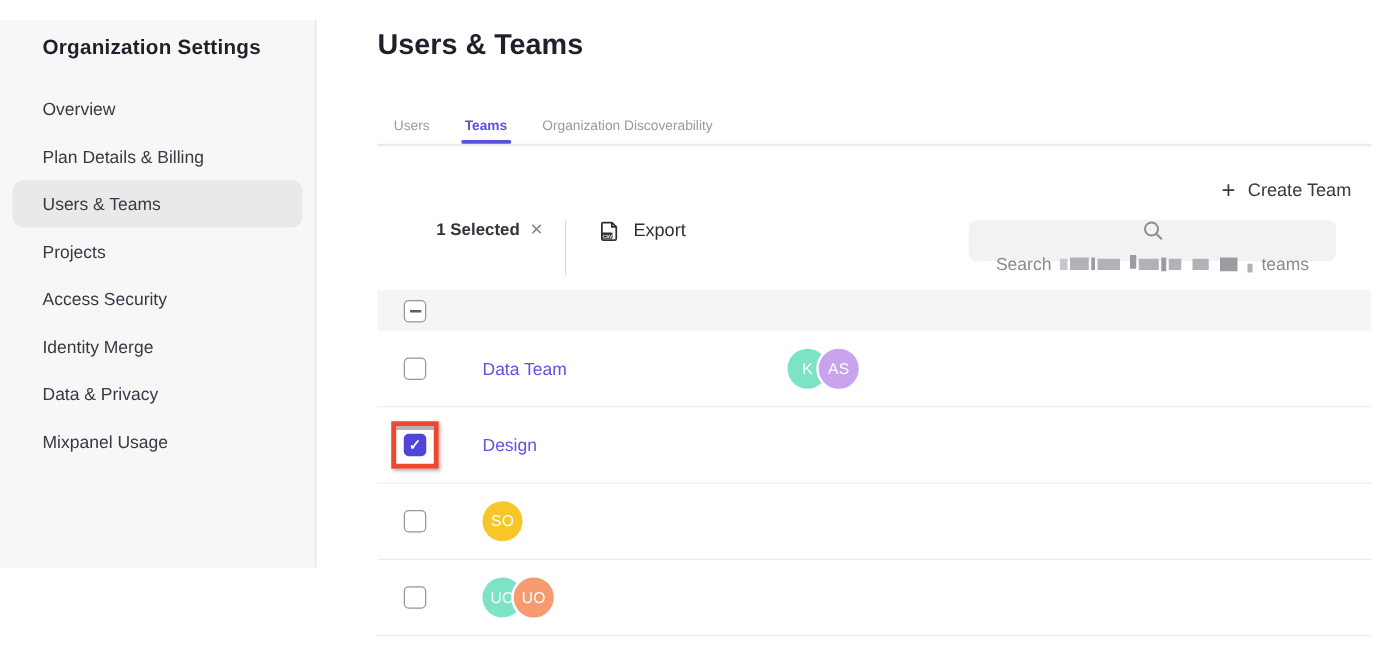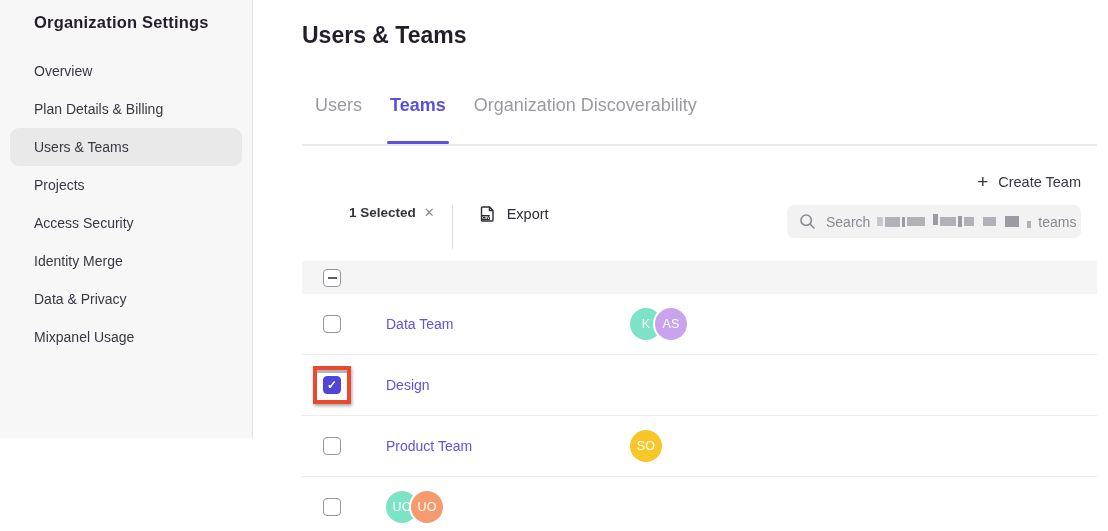--- a/index.html
+++ b/index.html
@@ -6,43 +6,43 @@
   html, body {
     width: 1108px; height: 531px; overflow: hidden;
     background: #ffffff;
     font-family: "Liberation Sans", sans-serif;
     color: #2c2733;
   }
   .app { position: relative; width: 1108px; height: 531px; }
 
   
   .sidebar {
-    position: absolute; left: 0; top: 0; width: 253px; height: 438px;
+    position: absolute; left: 0; top: 16px; width: 253px; height: 438px;
     background: #f7f7f8; border-right: 1px solid #e4e4e6;
   }
   .sidebar-title {
     margin: 13px 0 0 34px; font-size: 16.5px; font-weight: 700;
     color: #241e2b; letter-spacing: .2px;
   }
   .side-nav { margin-top: 20px; }
   .side-item {
     height: 38px; display: flex; align-items: center;
     margin: 0 10px; padding-left: 24px; border-radius: 9px;
     font-size: 14px; color: #3b3742; cursor: pointer;
   }
   .side-item.selected { background: #e9e9ea; }
 
   
   .main { position: absolute; left: 253px; top: 0; width: 855px; height: 531px; }
   .page-title { margin: 22px 0 0 49px; font-size: 23px; font-weight: 700; color: #241e2b; }
 
   .tabs { display: flex; gap: 28px; margin: 46px 0 0 49px; }
   .tab {
-    position: relative; font-size: 18px; color: #9b99a1;
-    padding-bottom: 28px; cursor: pointer; white-space: nowrap;
+    position: relative; font-size: 11px; color: #9b99a1;
+    padding-bottom: 8px; cursor: pointer; white-space: nowrap;
   }
   .tab:first-child { margin-left: 13px; }
   .tab.selected { color: var(--accent); font-weight: 600; }
   .tab.selected::after {
     content: ""; position: absolute; left: -3px; right: -3px; bottom: 0;
     height: 3px; background: var(--accent); border-radius: 2px;
   }
   .tabs-divider { height: 2px; background: #eaeaec; margin: 0 11px 0 49px; }
 
   .create-row { display: flex; justify-content: flex-end; margin: 28px 27px 0 0; }
@@ -68,23 +68,23 @@
   }
   .delete-wrap { margin-left: 30px; padding: 6px 12px; display: flex; }
   .tool-btn {
     display: flex; align-items: center; gap: 11px; border: none; background: none;
     font-family: inherit; font-size: 14.5px; font-weight: 500; color: #2f2c36; cursor: pointer;
     white-space: nowrap;
   }
   .export-btn { margin-left: 26px; }
 
   .search {
-    margin-left: auto; margin-right: 16px; width: 294px; height: 33px;
+    margin-left: auto; margin-right: 28px; width: 294px; height: 33px;
     background: #f2f2f3; border-radius: 7px;
-    display: flex; align-items: center; padding: 0 12px; gap: 10px; cursor: text;
+    display: flex; align-items: center; padding: 0 12px; gap: 10px; cursor: text; flex-direction: column;
   }
   .search-text { display: flex; align-items: center; gap: 3px; font-size: 14px; color: #8b8892; white-space: nowrap; }
   .px-blocks { display: inline-flex; align-items: center; gap: 2px; margin: 0 4px; filter: blur(.4px); }
   .px { display: inline-block; background: #b3b1b7; }
   .px.lt { background: #c9c7cd; }
   .px.dk { background: #9d9ba2; }
 
   
   .table { margin: 12px 11px 0 49px; }
   .thead { height: 33px; background: #f5f5f6; display: flex; align-items: center; }
@@ -256,23 +256,20 @@
       <a class="name-link">Design</a>
     </div>
     <div class="cell-avatars"></div>
   </div>
           <div class="trow">
     <div class="cell-check">
       <span class="check-annot annot-red no-annot">
         <span class="checkbox"></span>
       </span>
     </div>
-    <div class="cell-name">
-      <a class="name-link">Product Team</a>
-    </div>
     <div class="cell-avatars">
               <span class="avatar" style="background: rgb(247, 198, 41);">SO</span>
             </div>
   </div>
           <div class="trow">
     <div class="cell-check">
       <span class="check-annot annot-red no-annot">
         <span class="checkbox"></span>
       </span>
     </div>

